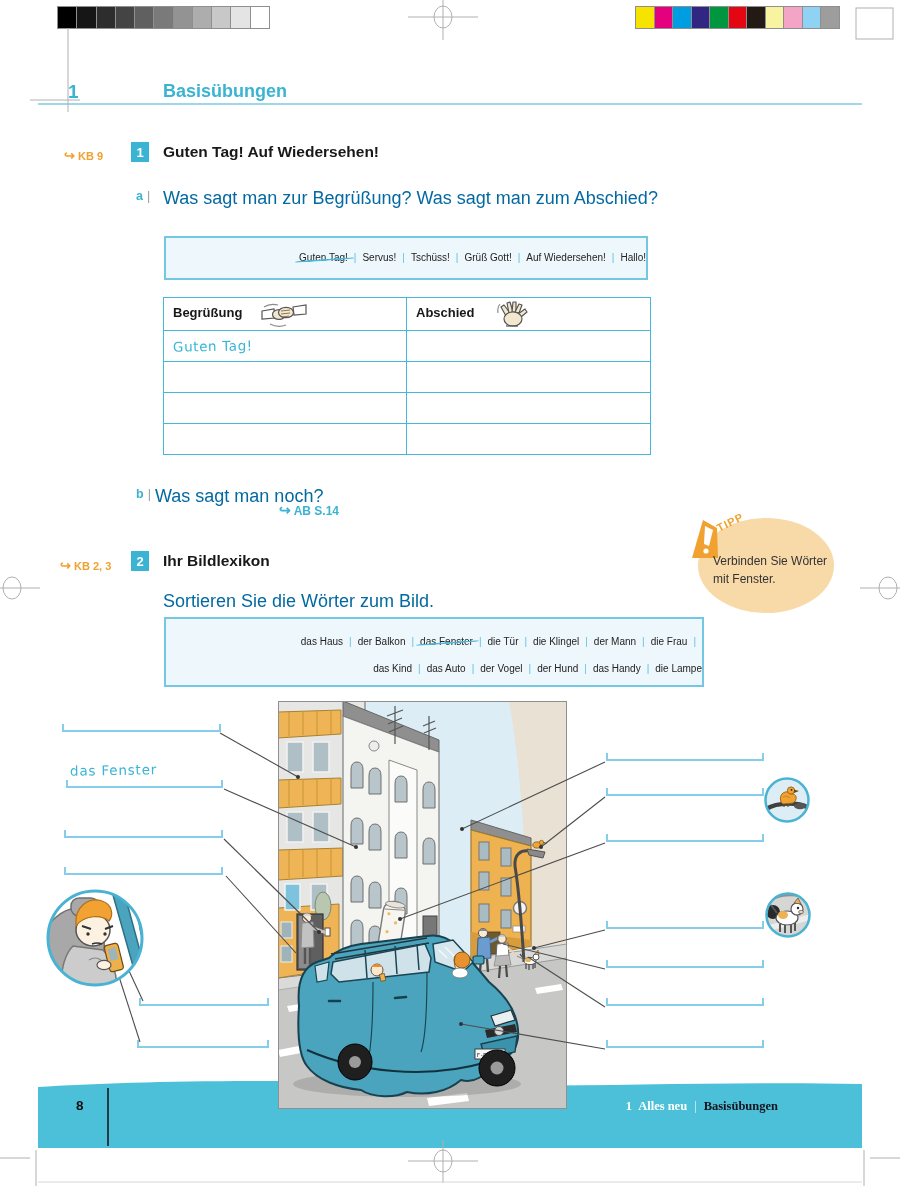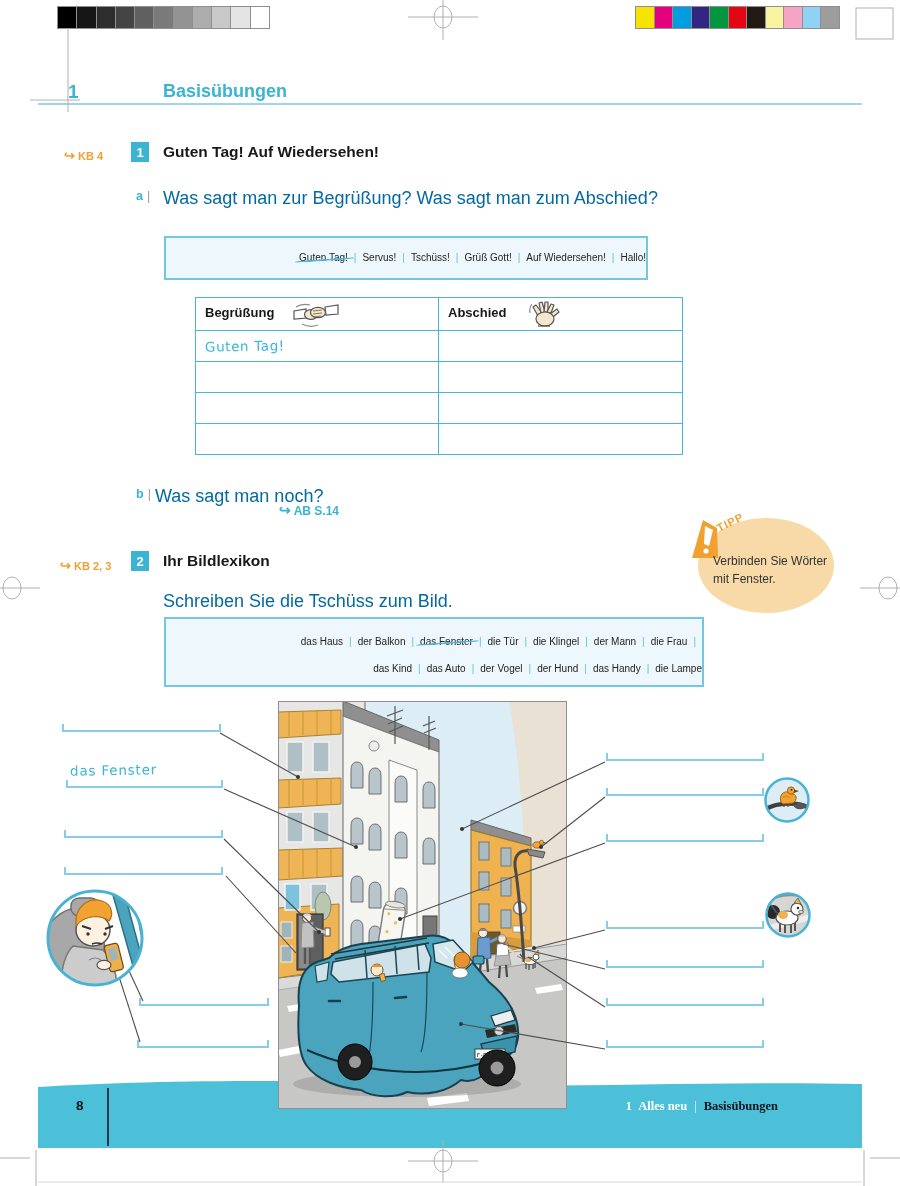--- a/index.html
+++ b/index.html
@@ -22,21 +22,21 @@
   .extitle{font-size:15.5px;font-weight:bold;color:#181818;}
   .sublabel{font-size:12.5px;font-weight:bold;color:#3ab4d2;}
   .sublabel .pipe{color:#9b9b9b;font-weight:normal;margin-left:4px;}
   .instr{font-size:18px;color:#0369a1;line-height:19px;}
   .wordbox{background:#edf7fc;border:2px solid #74c7e3;box-sizing:border-box;font-size:10px;color:#232323;text-align:right;}
   .wsep{color:#62c2e2;padding:0 6px;}
   .struck{position:relative;display:inline-block;}
   .struck::after{content:"";position:absolute;left:-4px;right:-6px;top:52%;height:0;
                  border-top:2px solid #4ab8d6;transform:rotate(-4deg);border-radius:40%;}
   
-  table.sorttab{border-collapse:collapse;table-layout:fixed;margin-left:32px;}
+  table.sorttab{border-collapse:collapse;table-layout:fixed;}
   table.sorttab th,table.sorttab td{border:1.7px solid #45b8d6;padding:0 0 0 9px;text-align:left;box-sizing:border-box;}
   table.sorttab th{height:33px;font-size:13px;font-weight:bold;color:#181818;}
   table.sorttab td{height:31px;}
   .handwrite{font-family:"DejaVu Sans",sans-serif;color:#3ab6d4;font-size:13.5px;letter-spacing:0.6px;
              display:inline-block;transform:rotate(-1deg);}
   .abref{color:#3ab4d2;font-size:12px;font-weight:bold;margin-left:21px;}
   
   .tipbubble{background:#f8d9a8;border-radius:50%;}
   .tiptext{font-size:12px;color:#333;line-height:18px;}
   .tiplabel{color:#f0a12f;font-weight:bold;font-size:11px;letter-spacing:1px;}
@@ -81,21 +81,21 @@
       <div class="swatch" style="background: rgb(143, 210, 244);"></div>
       <div class="swatch" style="background: rgb(157, 157, 156);"></div>
     </div>
 
   <div class="chapnum abs" style="left:68px;top:81px;">1</div>
   <div class="chaptitle abs" style="left:163px;top:81px;">Basisübungen</div>
   <div class="headrule abs" style="left:38px;top:103px;width:824px;"></div>
 
   <div class="kbref abs" style="left:64px;top:148px;">
     <span class="arr">↪</span>
-    <span>KB 4</span>
+    <span>KB 9</span>
   </div>
   <div class="numbox abs" style="left:131px;top:142px;">1</div>
   <div class="extitle abs" style="left:163px;top:143px;">Guten Tag! Auf Wiedersehen!</div>
 
   <div class="sublabel abs" style="left:136px;top:189px;">
     <span>a</span><span class="pipe">|</span>
   </div>
   <div class="instr abs" style="left:163px;top:189px;">
     <div>Was sagt man zur Begrüßung? Was sagt man zum Abschied?</div>
   </div>
@@ -179,21 +179,21 @@
     <path d="M6,52 L17,14 L31,22 L32,52 Z" fill="#f0a12f"></path>
     <path d="M19,20 L27,24 L23,40 L18,38 Z" fill="#ffffff"></path>
     <circle cx="20" cy="45" r="2.6" fill="#ffffff"></circle>
   </svg>
   <div class="tiplabel abs" style="left:716px;top:516px;transform:rotate(-27deg);">TIPP</div>
   <div class="tiptext abs" style="left:713px;top:552px;width:116px;">
     <div>Verbinden Sie Wörter</div>
     <div>mit Fenster.</div>
   </div>
 
-  <div class="instr abs" style="left:163px;top:592px;">Schreiben Sie die Tschüss zum Bild.</div>
+  <div class="instr abs" style="left:163px;top:592px;">Sortieren Sie die Wörter zum Bild.</div>
 
   <div class="wordbox abs" style="left:164px;top:617px;width:540px;height:70px;line-height:27px;padding:9px 0 0 15px;">
     <div><span>das Haus</span><span class="wsep">|</span><span>der Balkon</span><span class="wsep">|</span><span class="struck">das Fenster</span><span class="wsep">|</span><span>die Tür</span><span class="wsep">|</span><span>die Klingel</span><span class="wsep">|</span><span>der Mann</span><span class="wsep">|</span><span>die Frau</span><span class="wsep">|</span></div>
     <div><span>das Kind</span><span class="wsep">|</span><span>das Auto</span><span class="wsep">|</span><span>der Vogel</span><span class="wsep">|</span><span>der Hund</span><span class="wsep">|</span><span>das Handy</span><span class="wsep">|</span><span>die Lampe</span></div>
   </div>
 
   <svg class="abs" style="left:0;top:1076px;z-index:1;" width="900" height="110" viewBox="0 0 900 110">
     <path d="M38,11 C120,6 250,2 420,8 C560,13 700,5 862,8 L862,72 L38,72 Z" fill="#4cc0d8"></path>
     <line x1="108" y1="12" x2="108" y2="70" stroke="#1b1b24" stroke-width="1.6"></line>
   </svg>

